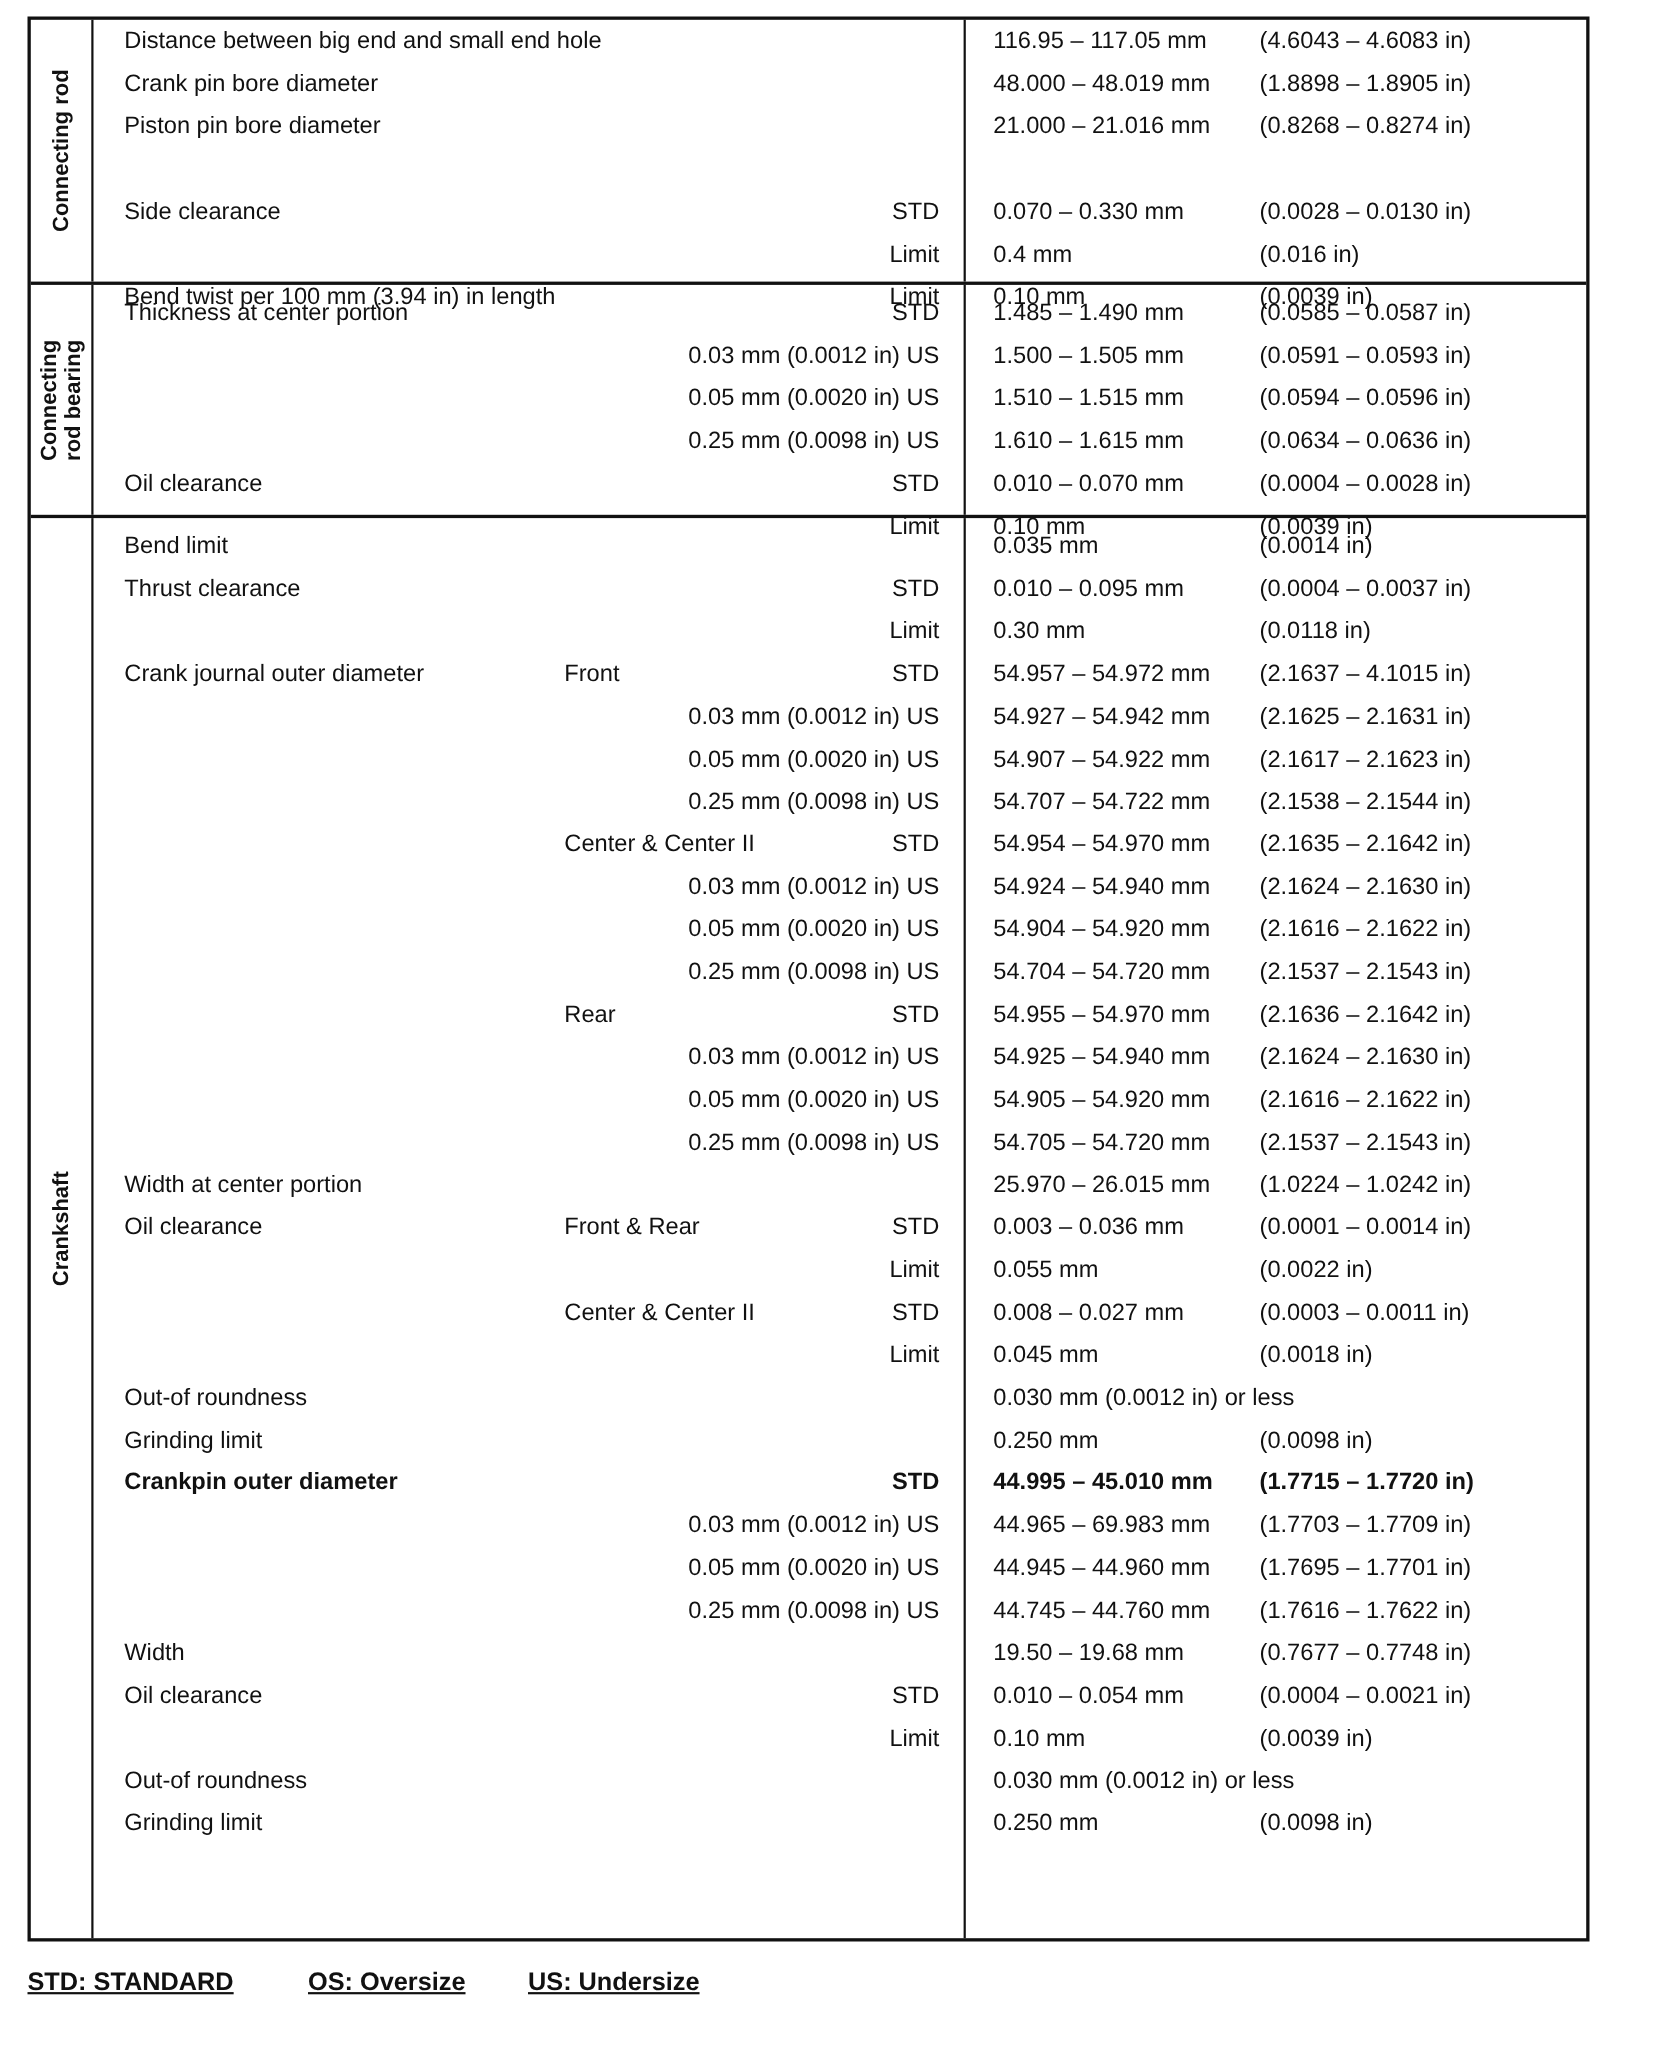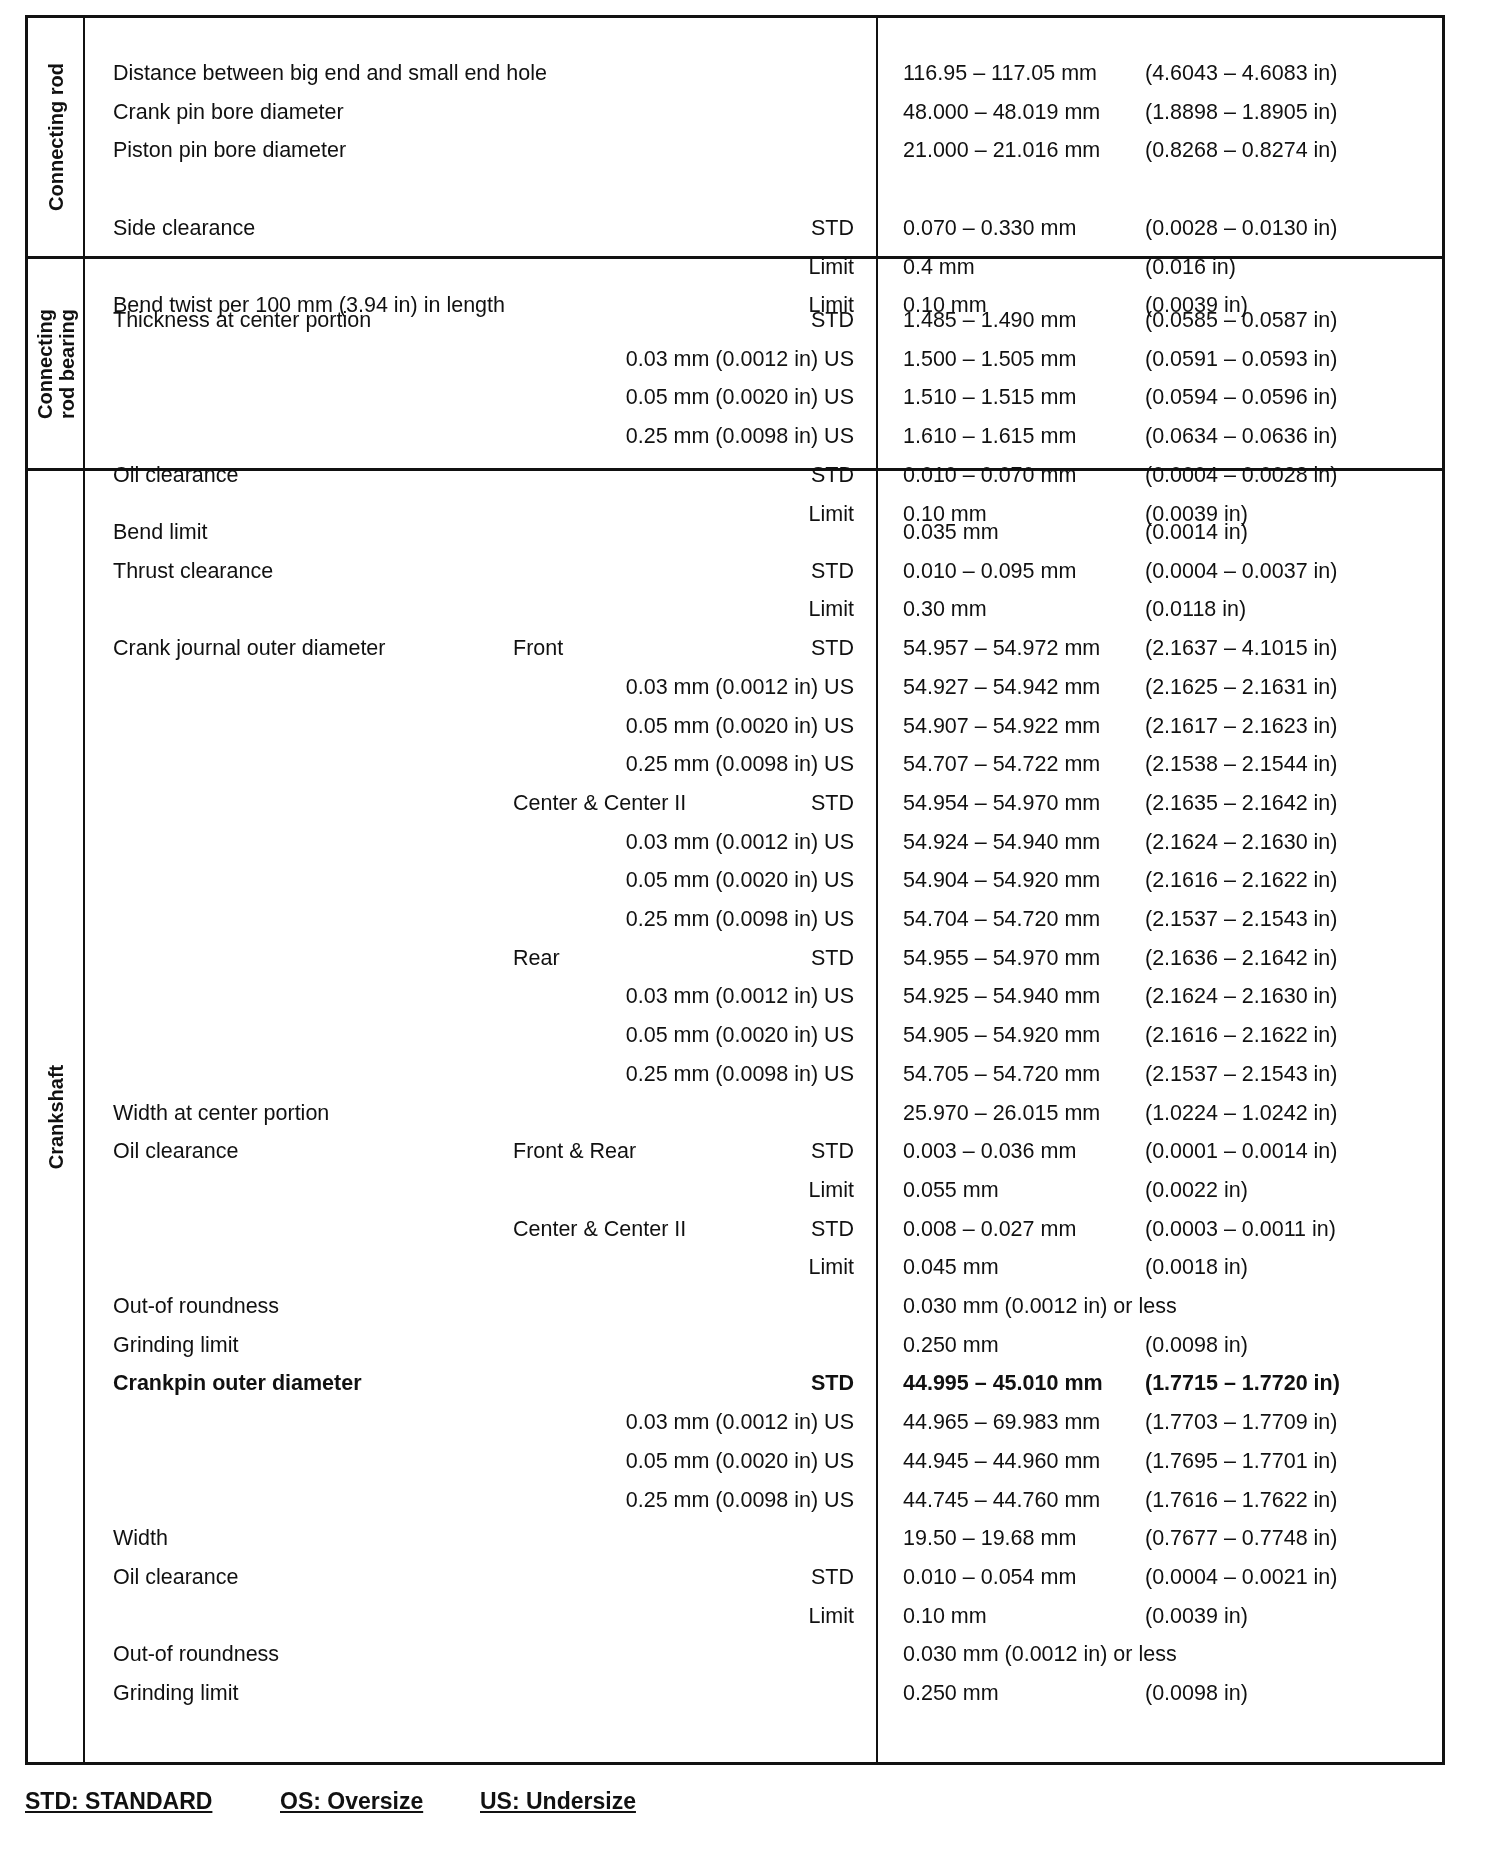--- a/index.html
+++ b/index.html
@@ -27,21 +27,21 @@
     transform: translate(-50%, -50%) rotate(-90deg);
     white-space: nowrap; text-align: center;
     font-weight: bold; font-size: 20px; line-height: 22px;
   }
   .value-divider {
     position: absolute; top: 0; bottom: 0; left: 848px;
     border-left: 2px solid #111;
   }
   .row {
     position: absolute; left: 0; right: 0; height: 38px;
-    font-size: 21.5px; line-height: 38px; margin-top: 36px;
+    font-size: 21.5px; line-height: 38px;
   }
   .c-item { position: absolute; left: 85px; white-space: nowrap; }
   .c-sub  { position: absolute; left: 485px; white-space: nowrap; }
   .c-cond { position: absolute; right: 588px; white-space: nowrap; text-align: right; }
   .c-mm   { position: absolute; left: 875px; white-space: nowrap; }
   .c-in   { position: absolute; left: 1117px; white-space: nowrap; }
   .c-full { position: absolute; left: 875px; white-space: nowrap; }
   #legend {
     position: absolute; left: 25px; top: 1786px;
     font-weight: bold; font-size: 23px; line-height: 30px;

